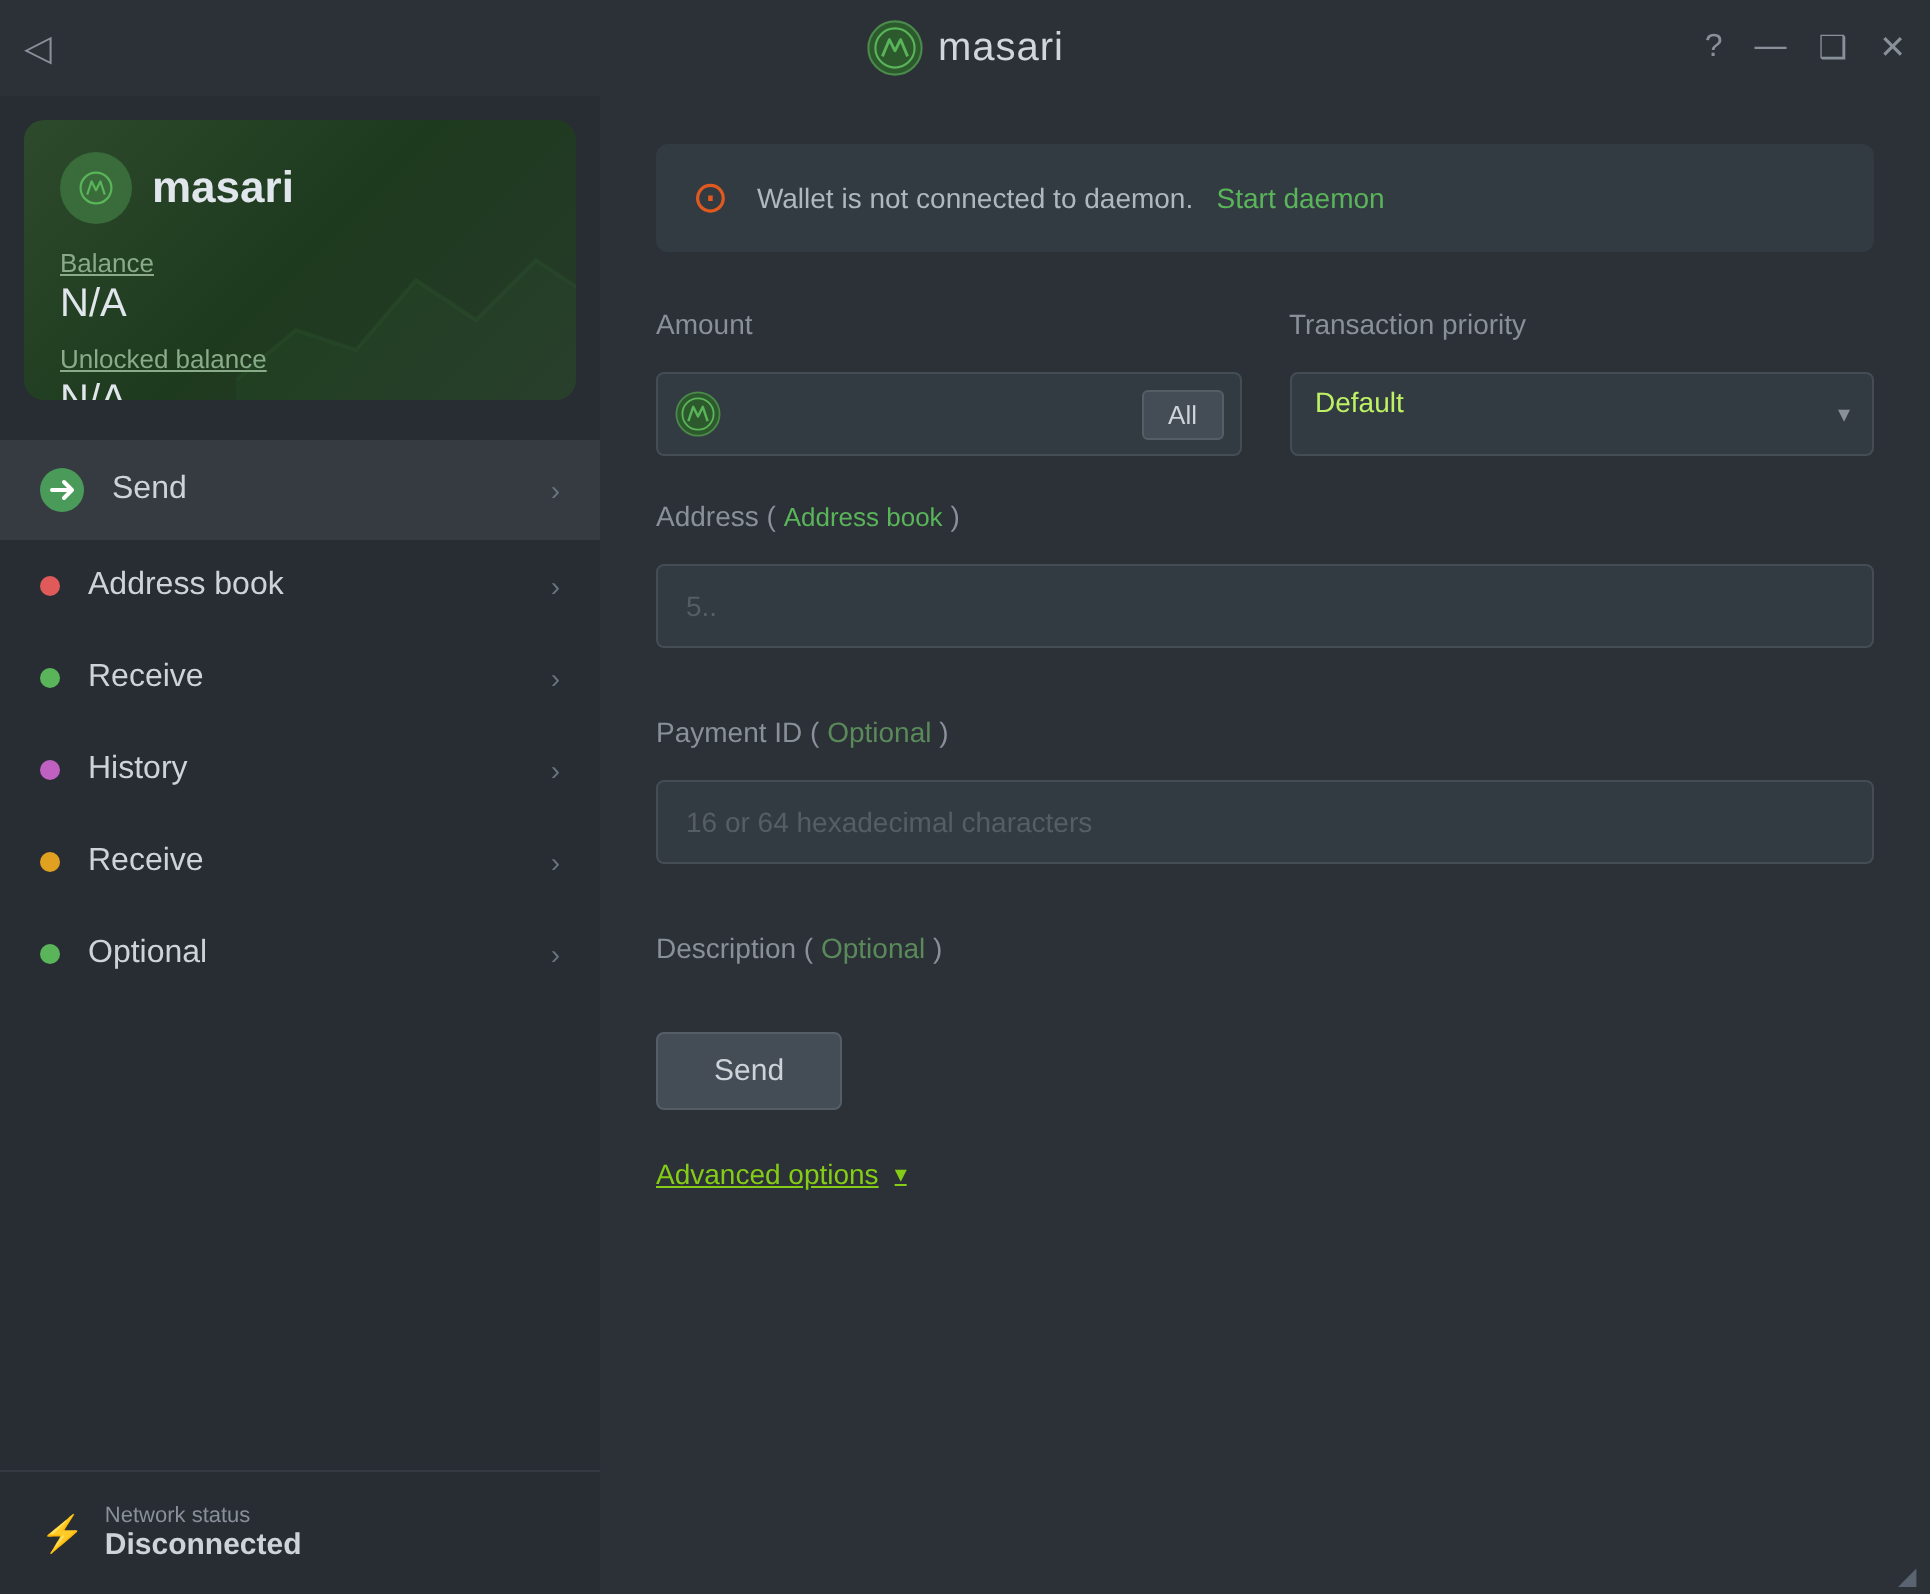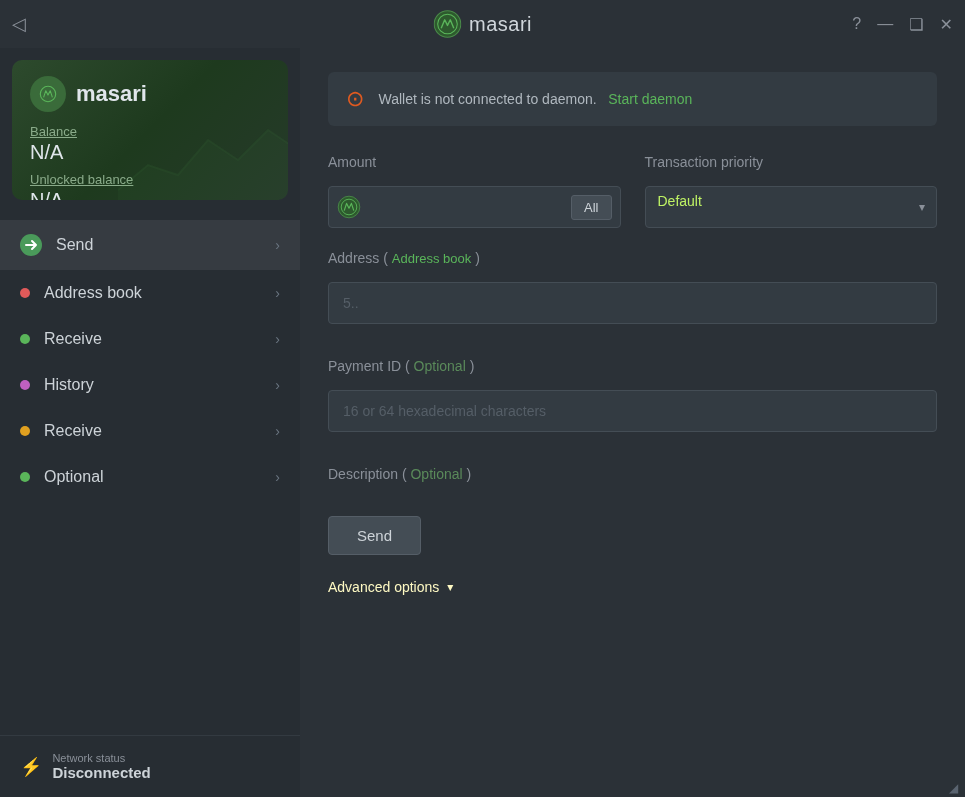--- a/index.html
+++ b/index.html
@@ -351,22 +351,23 @@
       font-weight: 500;
       margin-bottom: 24px;
     }
 
     
     .advanced-options {
       display: flex;
       align-items: center;
       gap: 8px;
       cursor: pointer;
-      color: #fef9c3;
-      font-size: 14px;
+      color: #84cc16;
+      font-size: 14px;
+      text-decoration: underline;
     }
     .advanced-chevron {
       font-size: 12px;
     }
 
     
     .resize-corner {
       position: fixed;
       bottom: 0;
       right: 0;

